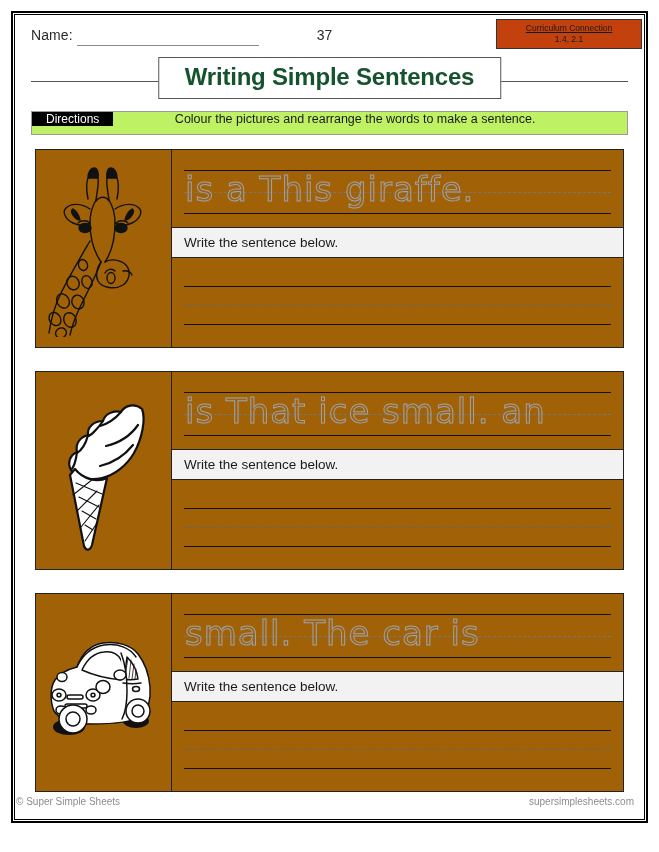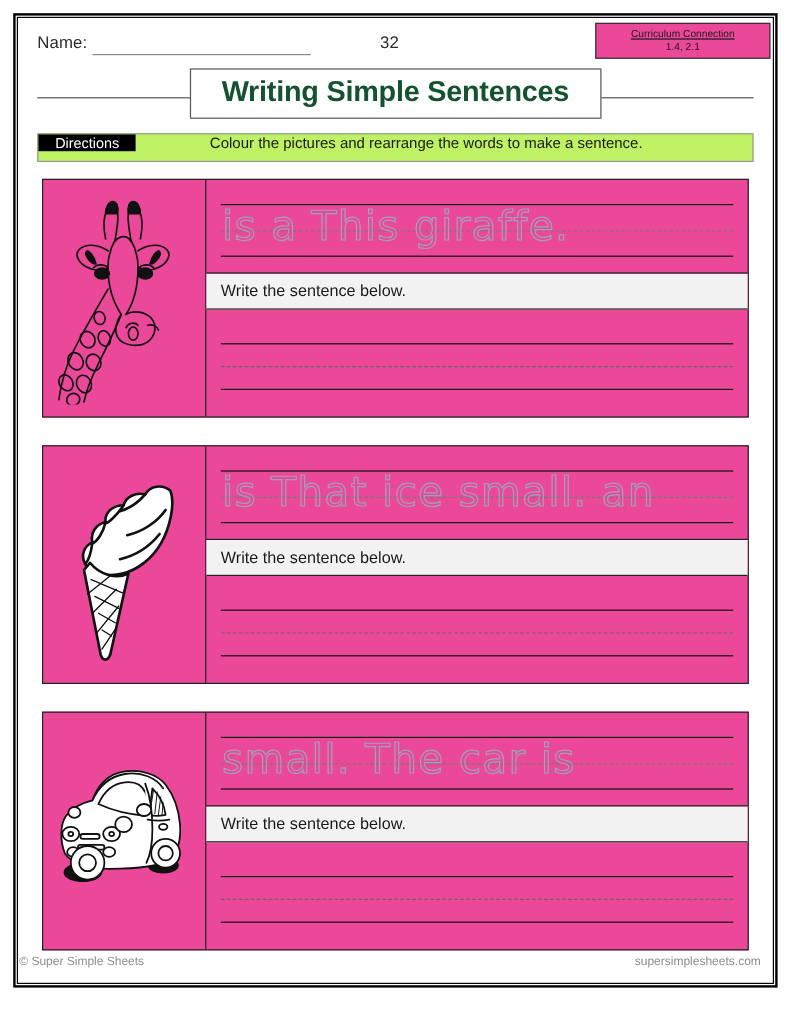--- a/index.html
+++ b/index.html
@@ -80,21 +80,21 @@
     font-size: 14px;
     color: #2b2b2b;
     padding-right: 10px;
   }
   .curriculum-box {
     position: absolute;
     right: 2px;
     top: 4px;
     width: 146px;
     height: 30px;
-    background: #ec4899;
+    background: #c2410c;
     border: 1.5px solid #333;
     box-sizing: border-box;
     text-align: center;
     padding-top: 3px;
   }
   .curriculum-title {
     font-size: 8.5px;
     color: #1a1a1a;
     text-decoration: underline;
     display: block;
@@ -170,21 +170,21 @@
   
   .exercises {
     margin: 14px 20px 0 20px;
   }
   .exercise {
     border: 1.3px solid #222;
     box-sizing: border-box;
     display: flex;
     height: 199px;
     margin-bottom: 23px;
-    background: #ec4899;
+    background: #a16207;
   }
   .exercise:last-child { margin-bottom: 0; }
 
   .pic-cell {
     width: 136px;
     border-right: 1.3px solid #222;
     box-sizing: border-box;
     display: flex;
     align-items: center;
     justify-content: center;
@@ -302,21 +302,21 @@
 <div class="page">
 
   <div class="sheet-border-outer"></div>
   <div class="sheet-border-inner"></div>
 
   <div class="content">
 
     <div class="header-row">
       <span class="name-label">Name:</span>
       <span class="name-blank"></span>
-      <span class="page-number">32</span>
+      <span class="page-number">37</span>
       <div class="curriculum-box">
         <span class="curriculum-title">Curriculum Connection</span>
         <span class="curriculum-codes">1.4, 2.1</span>
       </div>
     </div>
 
     <div class="title-wrap">
       <div class="title-rule"></div>
       <div class="title-box">
         <span class="title-text">Writing Simple Sentences</span>

